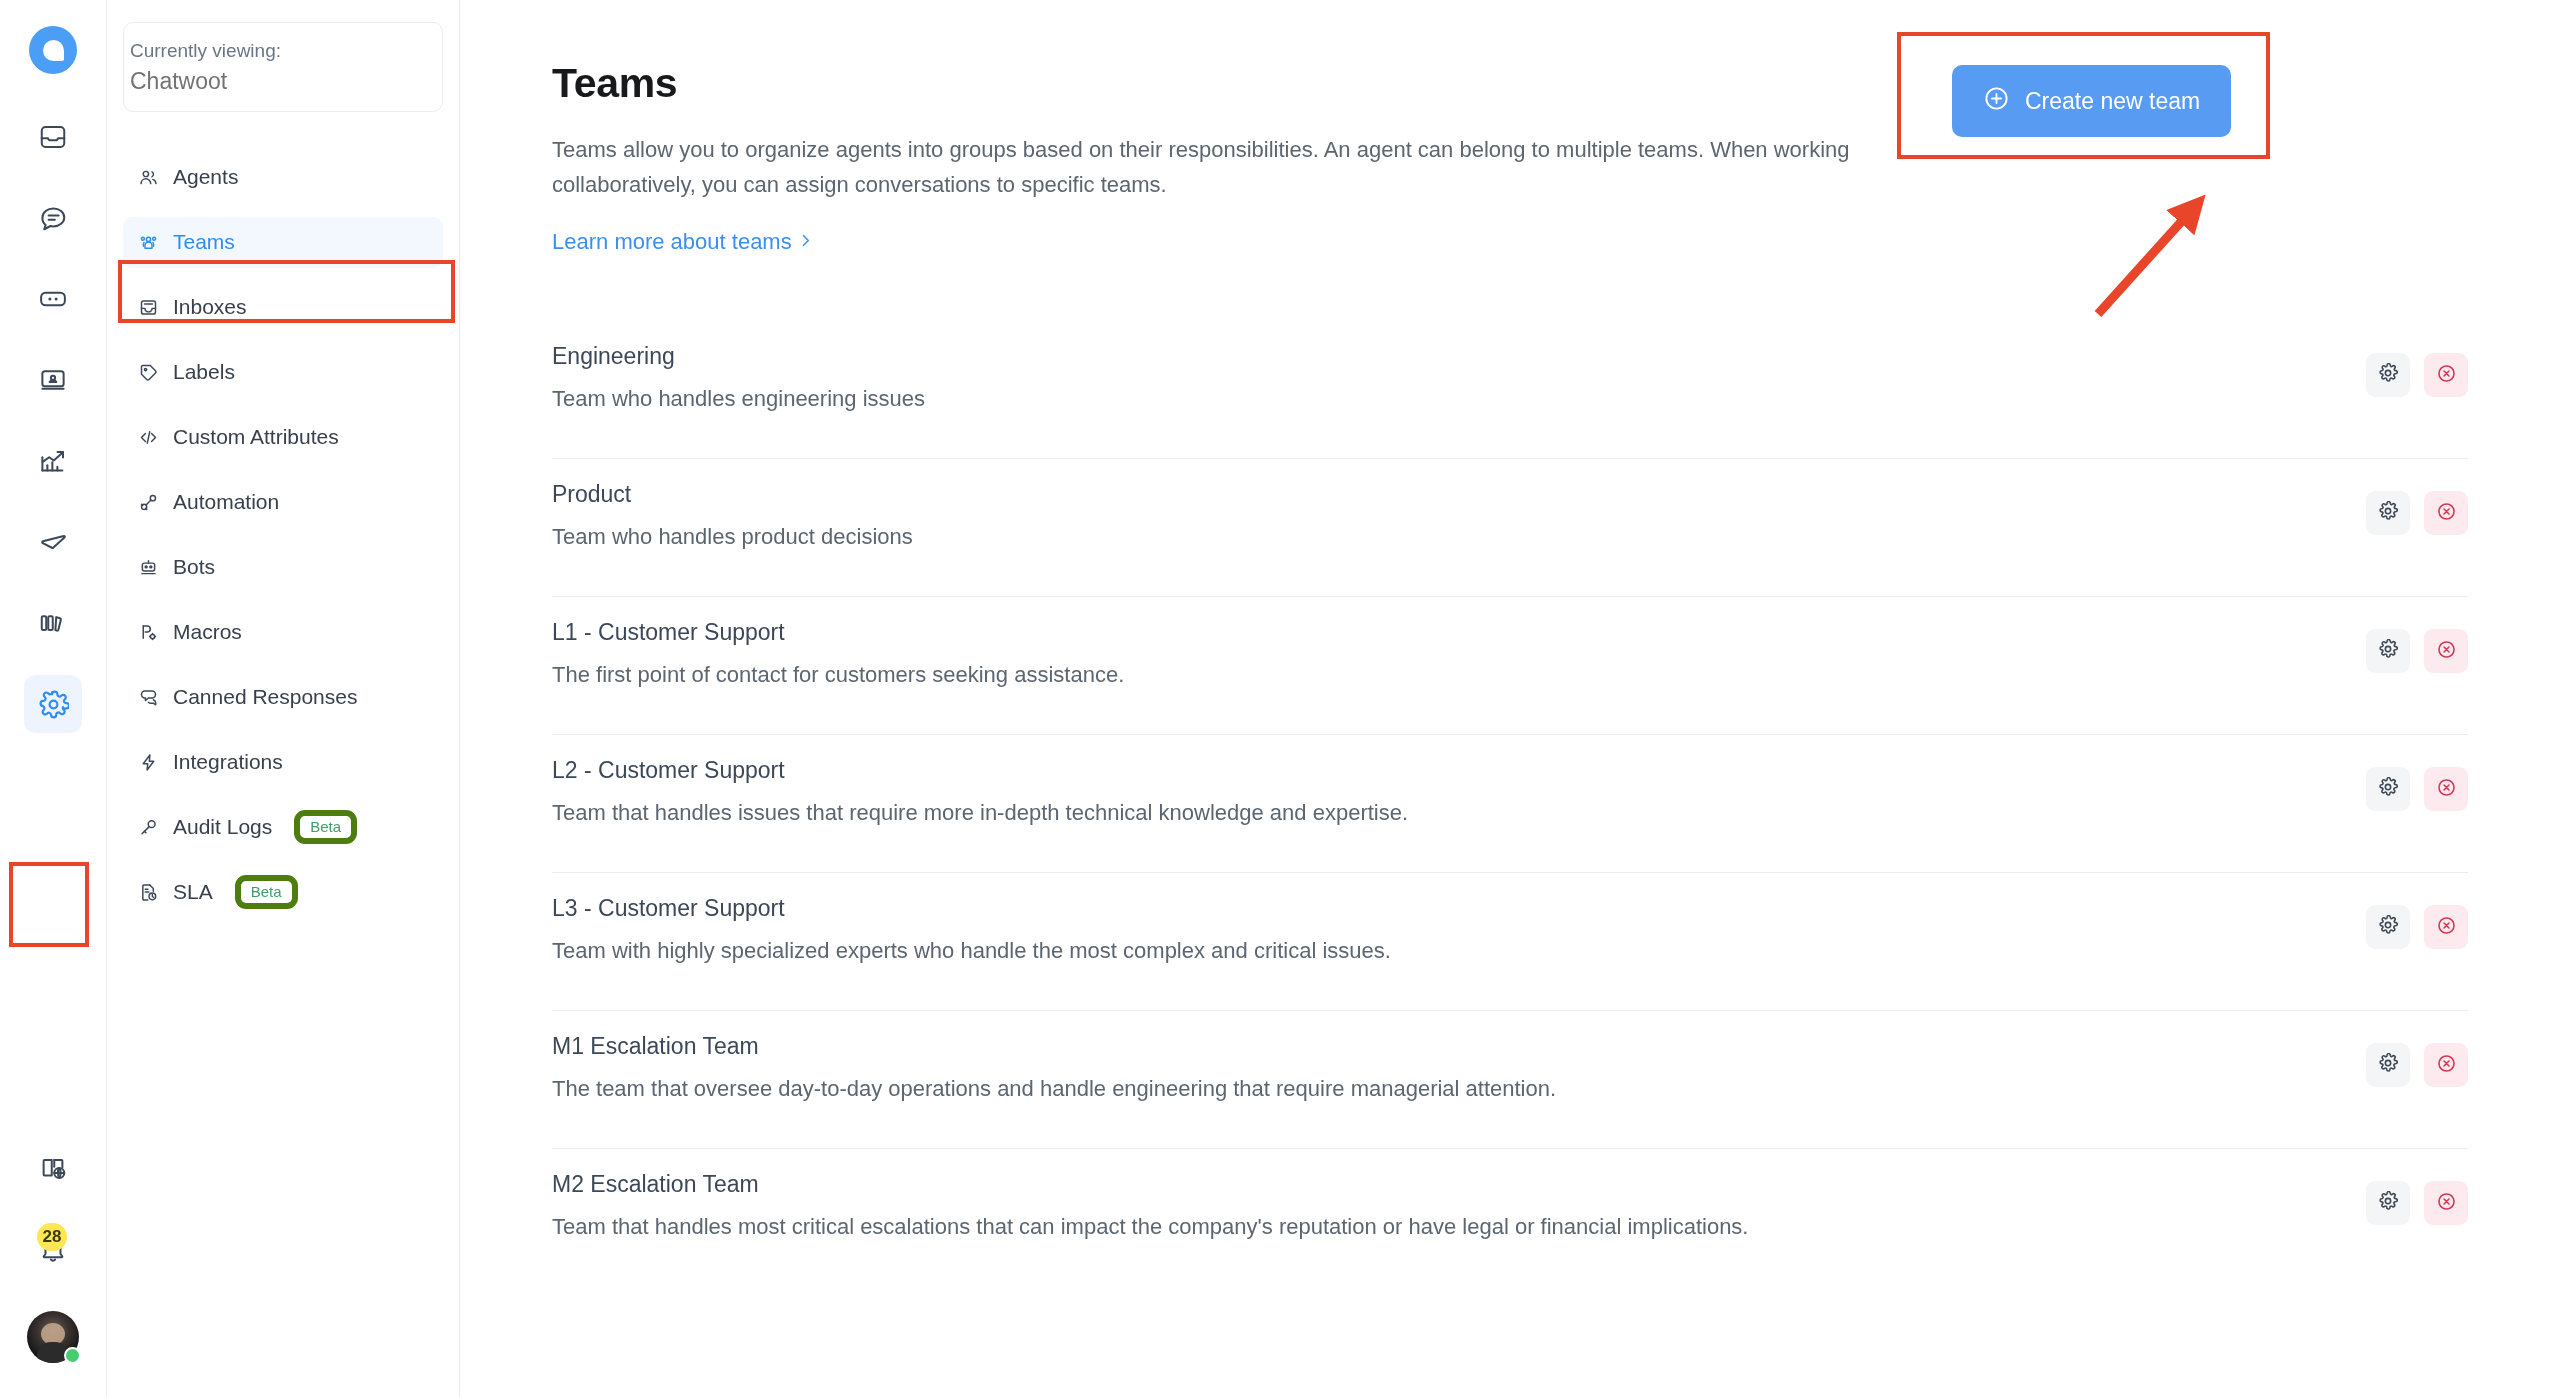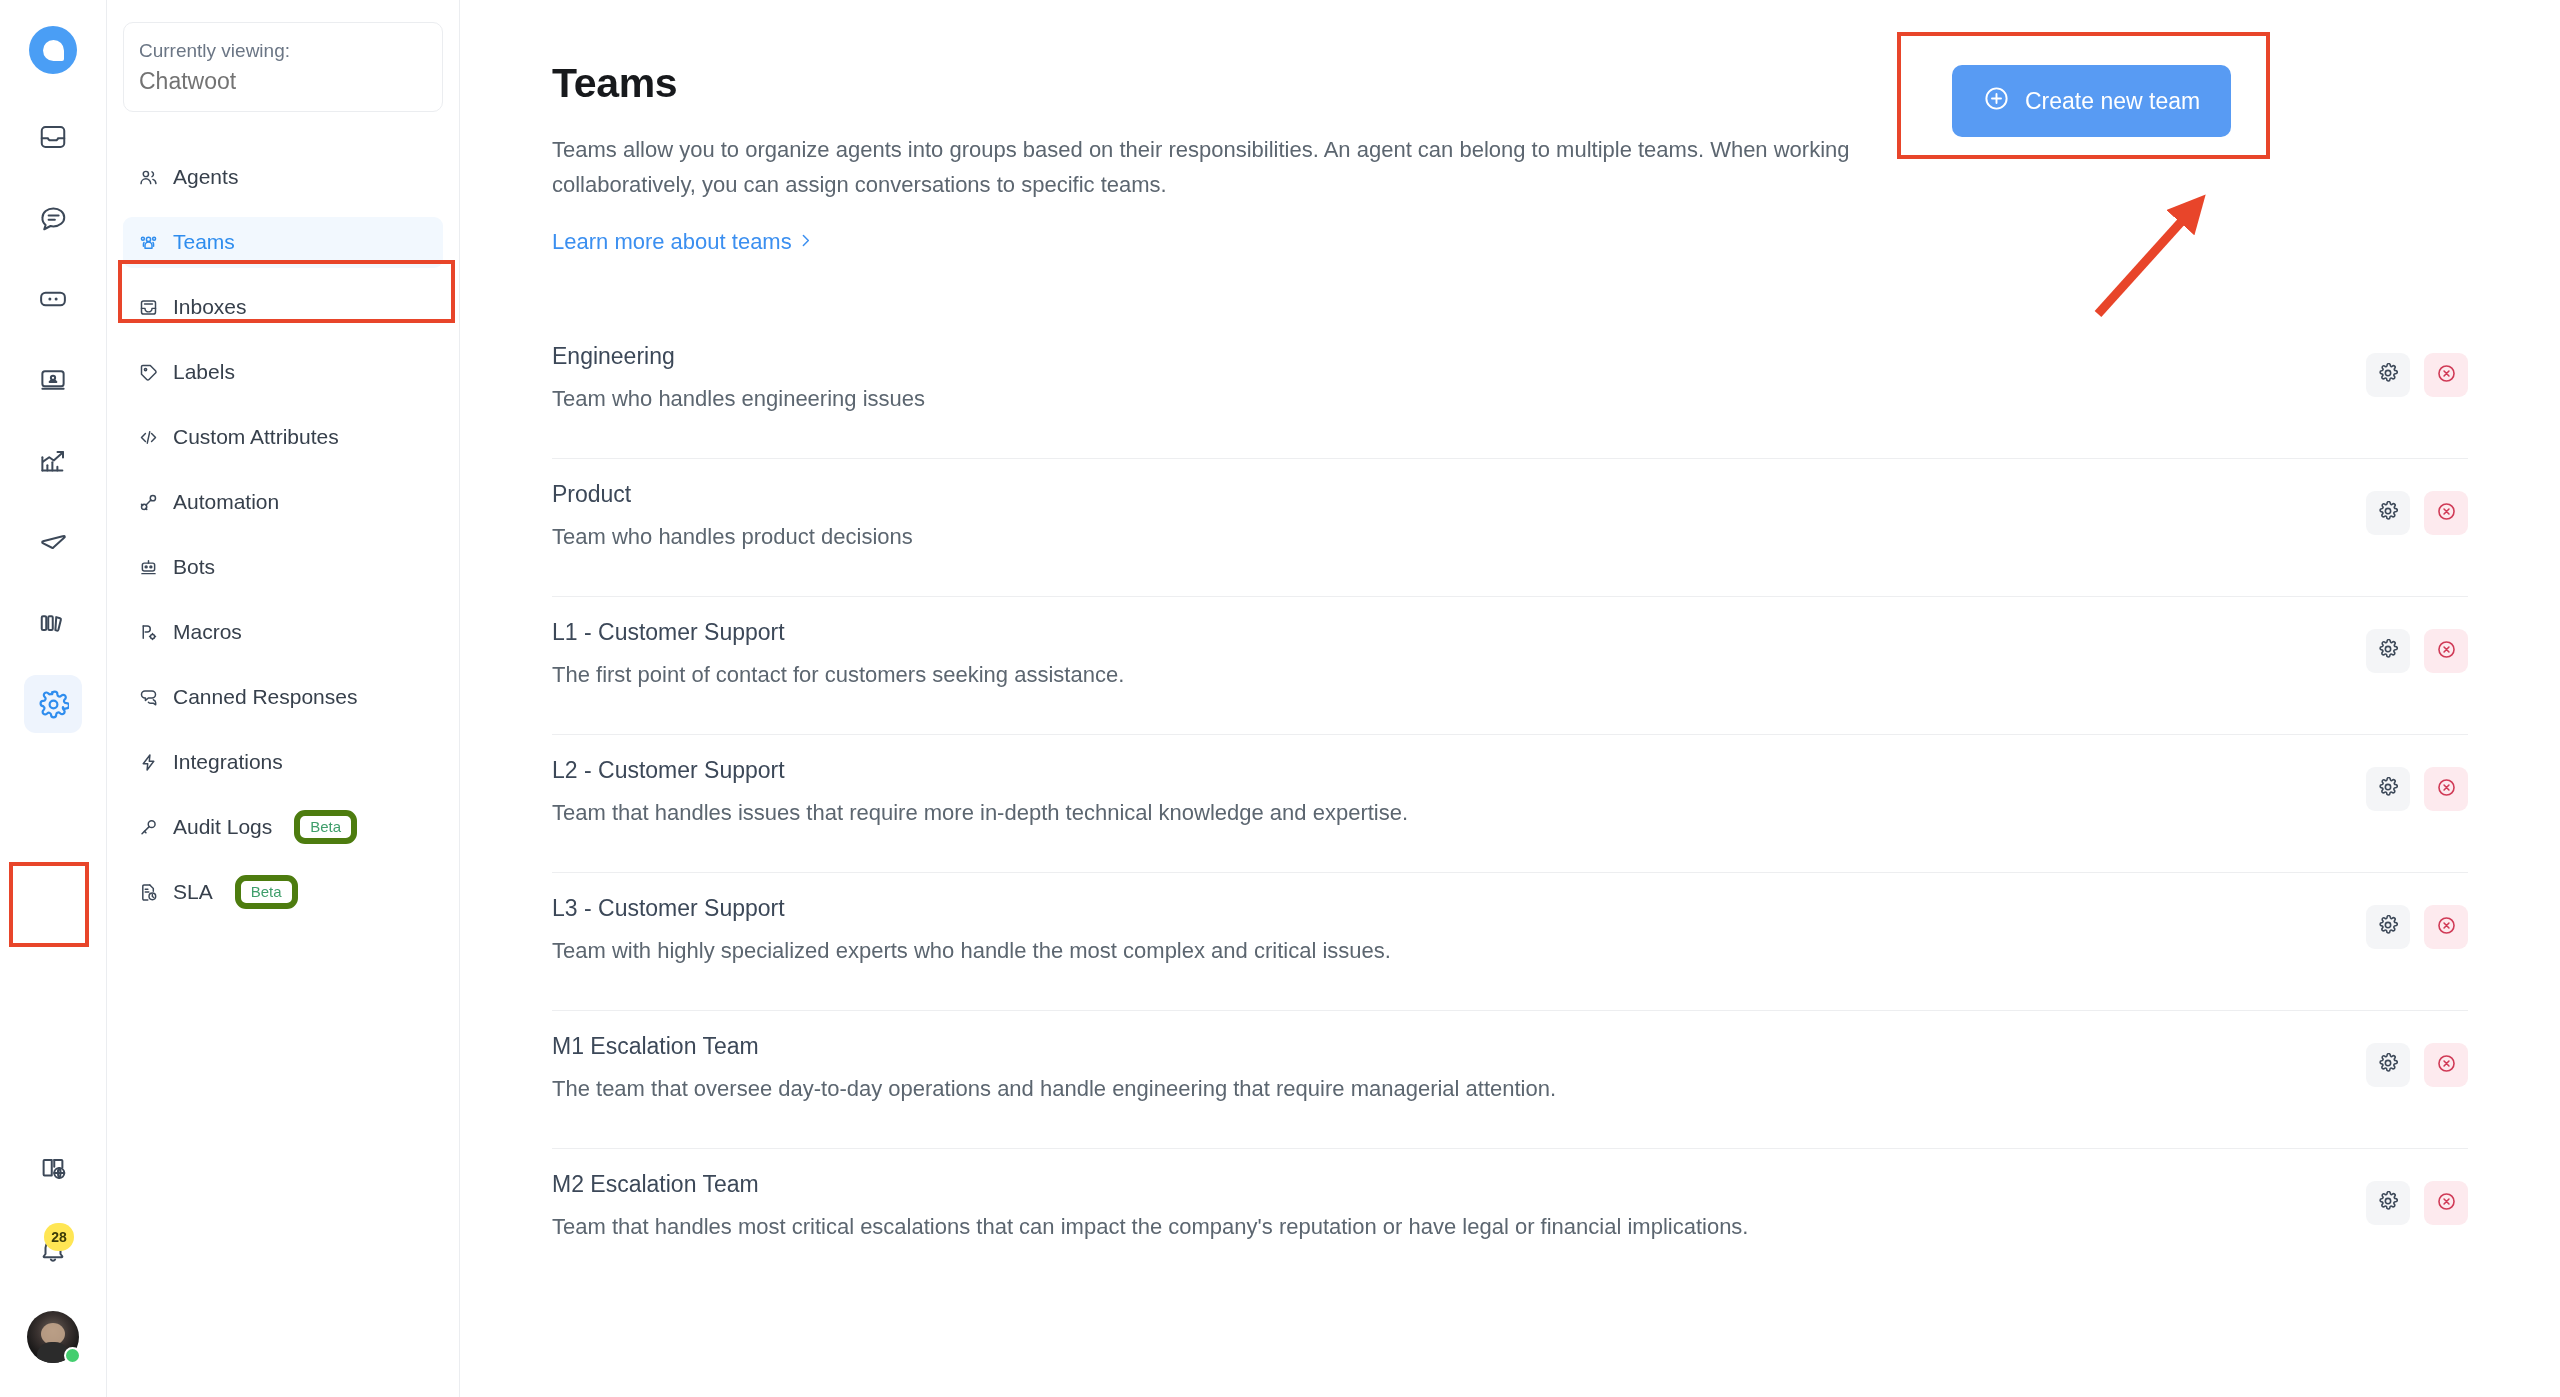--- a/index.html
+++ b/index.html
@@ -38,25 +38,25 @@
     margin-bottom: 23px;
     position: relative;
     color: #3c4858;
   }
   .rail-btn svg { display: block; }
   .rail-btn.active { background: #eef4fd; color: #2f8dee; }
   .rail-spacer { flex: 1 1 auto; }
   .rail-bottom { display:flex; flex-direction:column; align-items:center; padding-bottom: 34px; }
   .badge-count {
     position: absolute;
-    top: 3px; right: 8px;
+    top: 3px; right: 15px;
     min-width: 30px; height: 28px;
     background: #ffe654; color: #3b3b08;
     border-radius: 14px;
-    font-size: 14px; font-weight: 600;
+    font-size: 17px; font-weight: 600;
     display: flex; align-items: center; justify-content: center;
     padding: 0 1px;
   }
   .avatar-wrap { position: relative; width: 52px; height: 52px; margin-top: 10px; }
   .avatar {
     width: 52px; height: 52px; border-radius: 50%;
     background: radial-gradient(circle at 50% 38%, #6d6259 0%, #3a3230 38%, #151515 72%, #0b0b0b 100%);
     overflow: hidden; position: relative;
   }
   .avatar::before {
@@ -85,21 +85,21 @@
   .sidebar {
     width: 353px; flex: 0 0 353px; height: 100%;
     border-right: 1px solid #ebedf0;
     background: #fff;
     padding: 22px 16px 0 16px;
     position: relative;
   }
   .account-card {
     border: 1px solid #ebedf0;
     border-radius: 10px;
-    padding: 14px 17px 16px 15px;
+    padding: 14px 17px 16px 6px;
     margin-bottom: 40px;
   }
   .account-card .cv-label { font-size: 19px; color: #6b7685; line-height: 1.45; }
   .account-card .cv-name { font-size: 23px; color: #737373; font-weight: 400; margin-top: 3px; }
 
   .nav-list { display: flex; flex-direction: column; }
   .nav-item {
     display: flex; align-items: center; gap: 14px;
     height: 51px; padding: 0 14px;
     border-radius: 9px;

